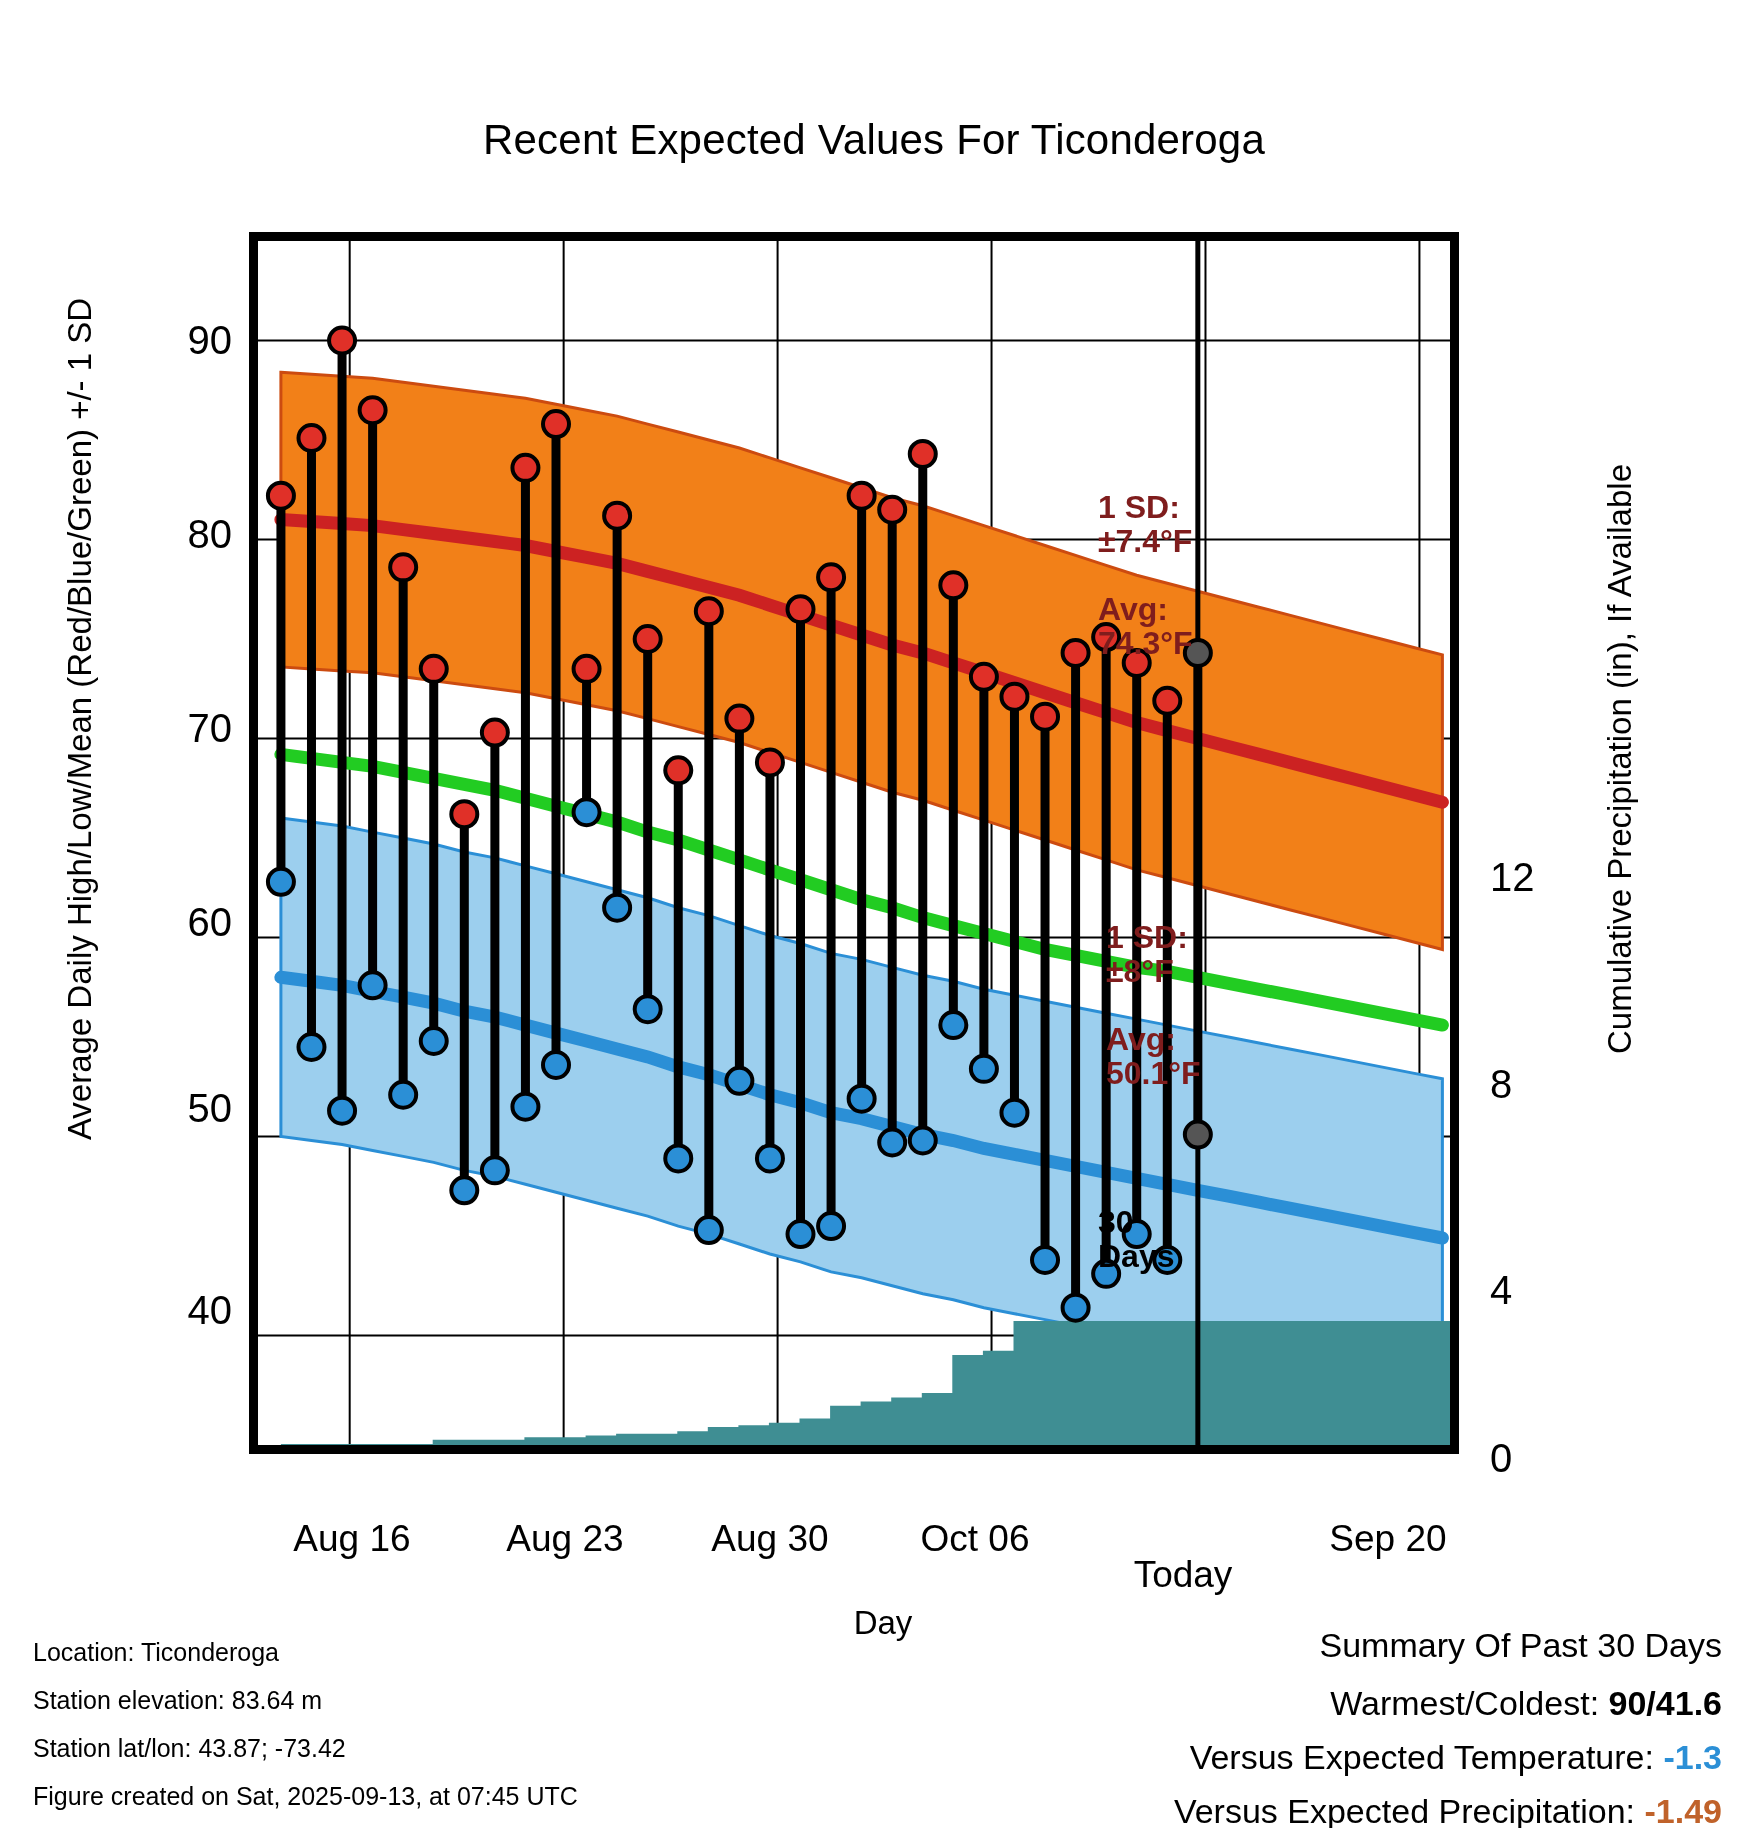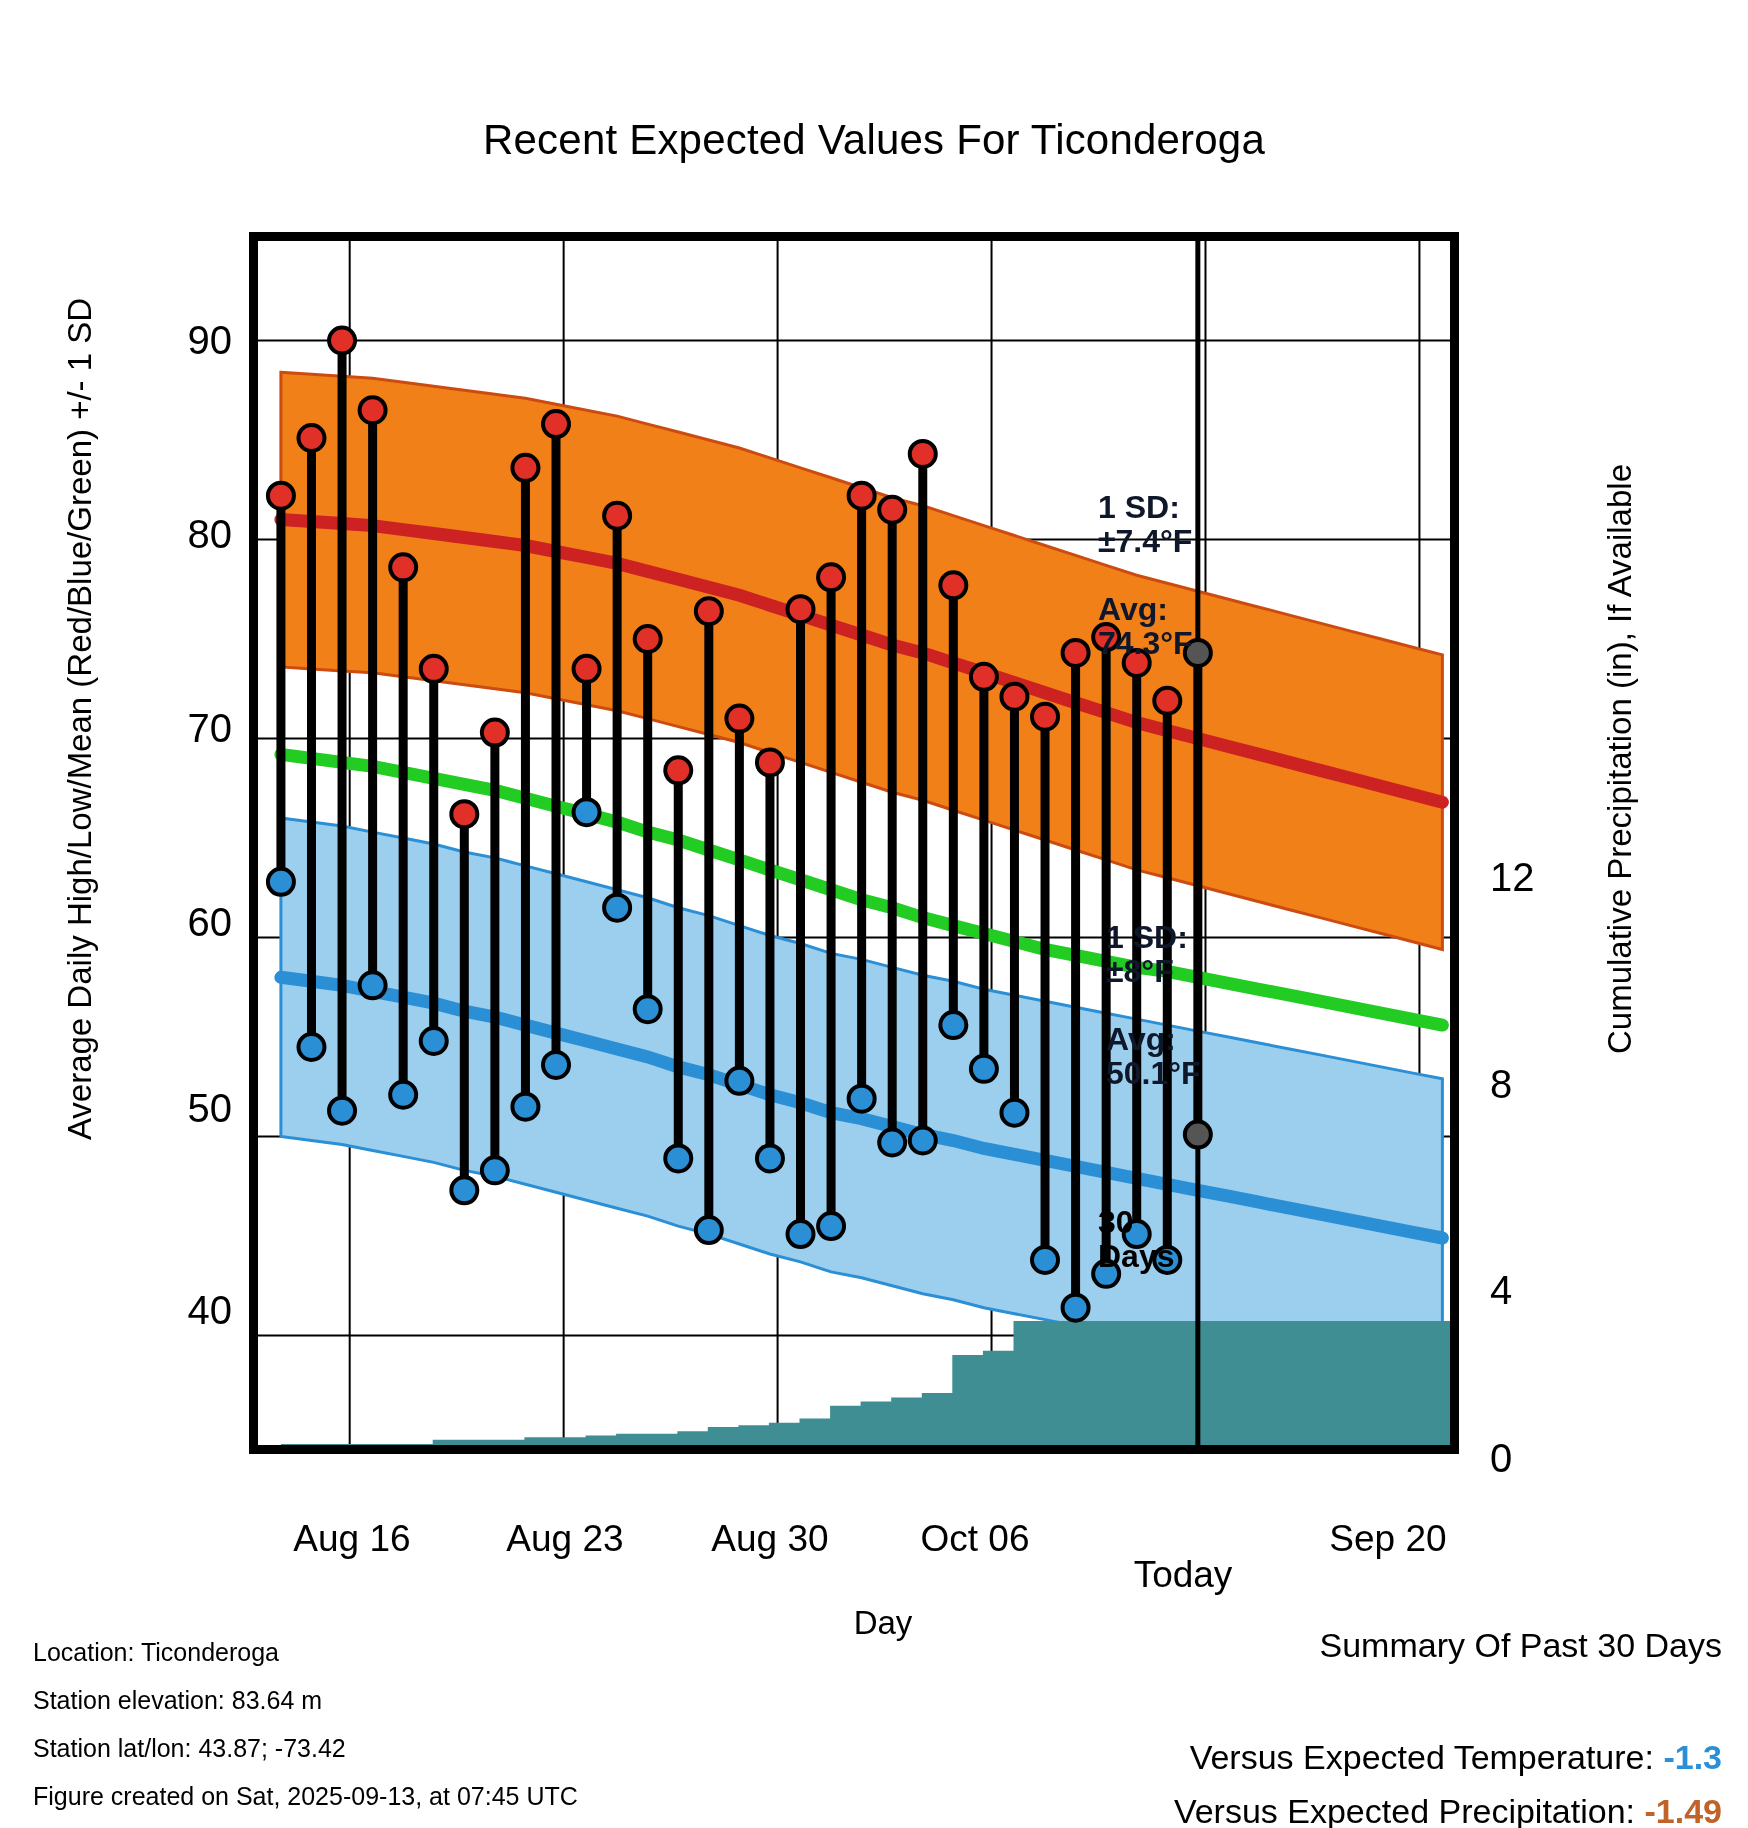--- a/index.html
+++ b/index.html
@@ -40,21 +40,21 @@
   .xtick.bold{font-weight:400;margin-top:36px;}
 
   
   .foot-left{position:absolute;left:33px;font-size:25px;}
   .foot-right{position:absolute;right:26px;font-size:34px;text-align:right;}
   .foot-right .val{font-weight:700;}
   .v-blue{color:#2b8fd6;}
   .v-orange{color:#c0622a;}
 
   
-  .annot{position:absolute;font-weight:700;color:#0f172a;line-height:1.05;}
+  .annot{position:absolute;font-weight:700;color:#7f1d1d;line-height:1.05;}
   .annot.sdtop{left:840px;top:250px;font-size:32px;}
   .annot.avgtop{left:840px;top:352px;font-size:32px;}
   .annot.sdbot{left:848px;top:680px;font-size:32px;}
   .annot.avgbot{left:848px;top:782px;font-size:32px;}
   .annot.days{left:840px;top:965px;font-size:32px;color:#000;}
 
   svg{display:block;}
 </style>
 </head>
 <body>
@@ -226,20 +226,24 @@
     </div>
   </div>
 
   <div class="foot-left" style="top:1638px;">Location: Ticonderoga</div>
   <div class="foot-left" style="top:1686px;">Station elevation: 83.64 m</div>
   <div class="foot-left" style="top:1734px;">Station lat/lon: 43.87; -73.42</div>
   <div class="foot-left" style="top:1782px;">Figure created on Sat, 2025-09-13, at 07:45 UTC</div>
 
   <div class="foot-right" style="top:1626px;">Summary Of Past 30 Days</div>
 
+  <div class="foot-right" style="top:1684px;">
+    <span>Warmest/Coldest:</span>
+    <span class="val">90/41.6</span>
+  </div>
   <div class="foot-right" style="top:1738px;">
     <span>Versus Expected Temperature:</span>
     <span class="val v-blue">-1.3</span>
   </div>
   <div class="foot-right" style="top:1792px;">
     <span>Versus Expected Precipitation:</span>
     <span class="val v-orange">-1.49</span>
   </div>
 
 </div>

